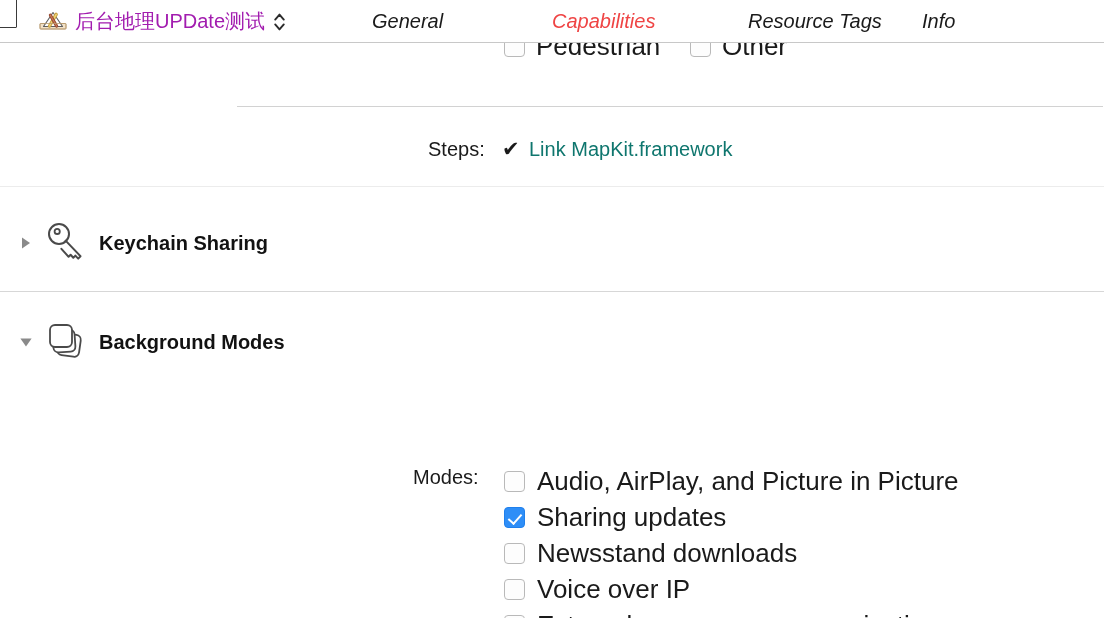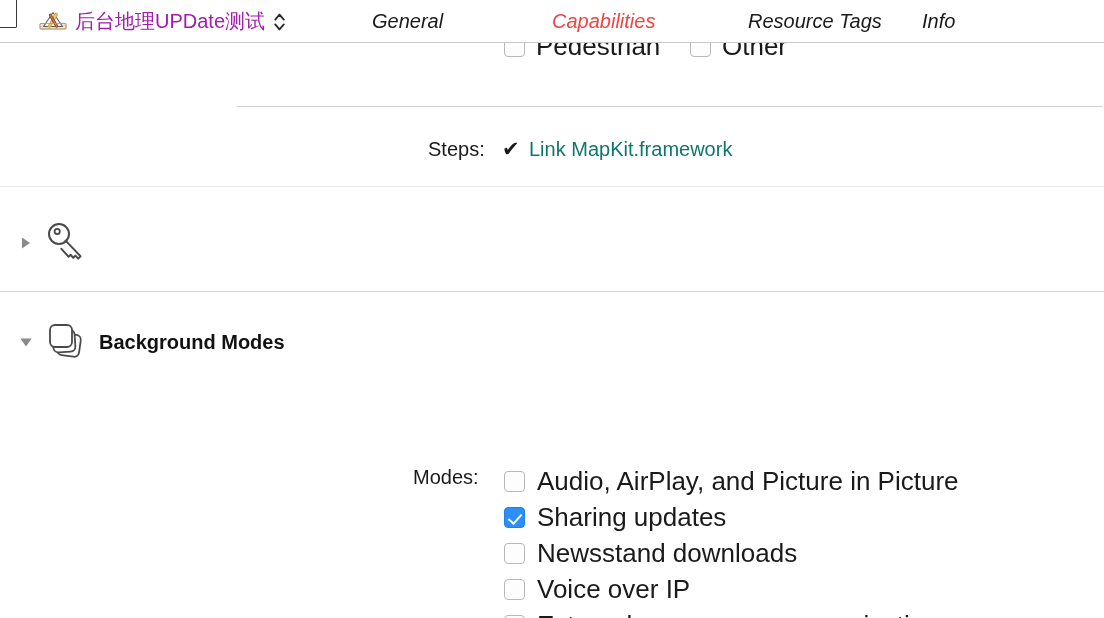--- a/index.html
+++ b/index.html
@@ -305,20 +305,21 @@
 
   <div class="section-head" style="top:178px;">
     <svg class="disclosure" viewBox="0 0 16 16">
       <path d="M4 2.4 L12 8 L4 13.6 Z" fill="#8a8a8a"></path>
     </svg>
     <svg class="sec-icon" viewBox="0 0 48 48">
       <circle cx="17" cy="15" r="10" fill="none" stroke="#4a4a4a" stroke-width="2"></circle>
       <circle cx="15.2" cy="12.4" r="2.6" fill="none" stroke="#4a4a4a" stroke-width="1.8"></circle>
       <path d="M23.6 21.6 L38.5 37.2 L36.2 39.6 L33.4 36.6 L31.3 38.7 L28.6 35.8 L26.6 37.8 L19.4 29.8" fill="none" stroke="#4a4a4a" stroke-width="2" stroke-linejoin="round" stroke-linecap="round"></path>
     </svg>
+    <span class="sec-title">Keychain Sharing</span>
   </div>
 
   <div class="divider-full" style="top:248px;"></div>
 
   <div class="section-head" style="top:277px;">
     <svg class="disclosure" viewBox="0 0 16 16">
       <path d="M2.4 4.5 L13.6 4.5 L8 12.4 Z" fill="#8a8a8a"></path>
     </svg>
     <svg class="sec-icon" viewBox="0 0 48 48">
       <rect x="16" y="16" width="22" height="22" rx="5" transform="rotate(8 27 27)" fill="#ffffff" stroke="#4a4a4a" stroke-width="1.8"></rect>

